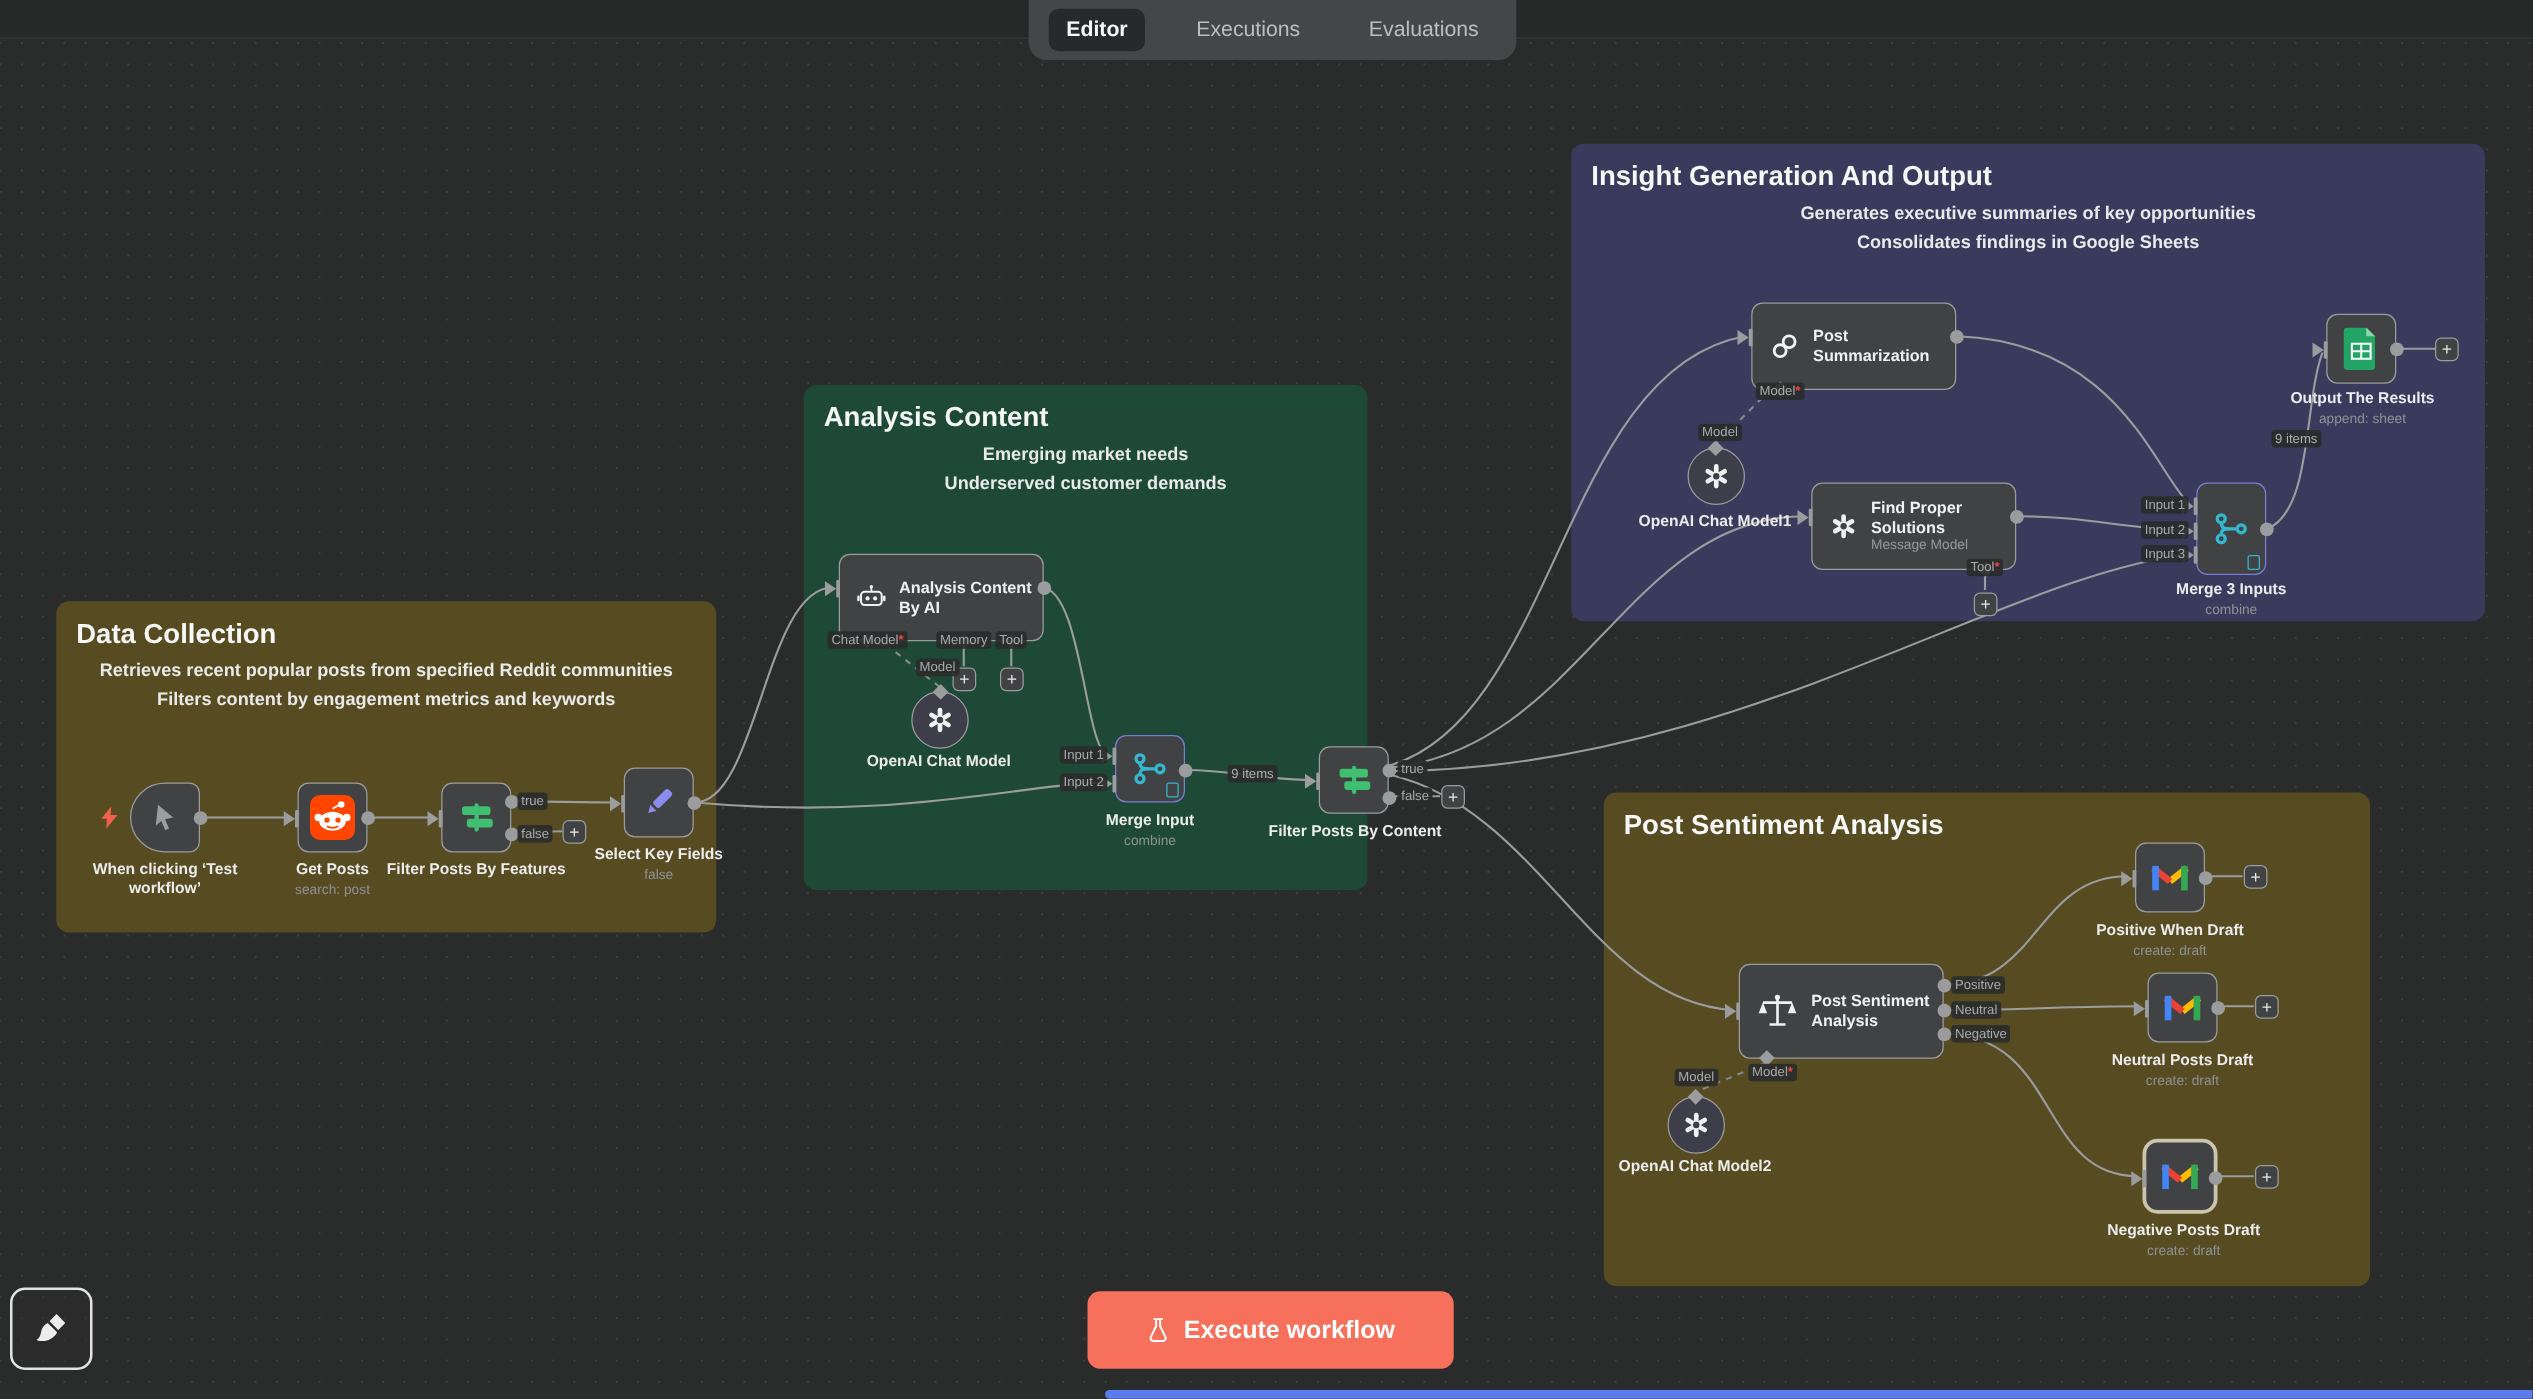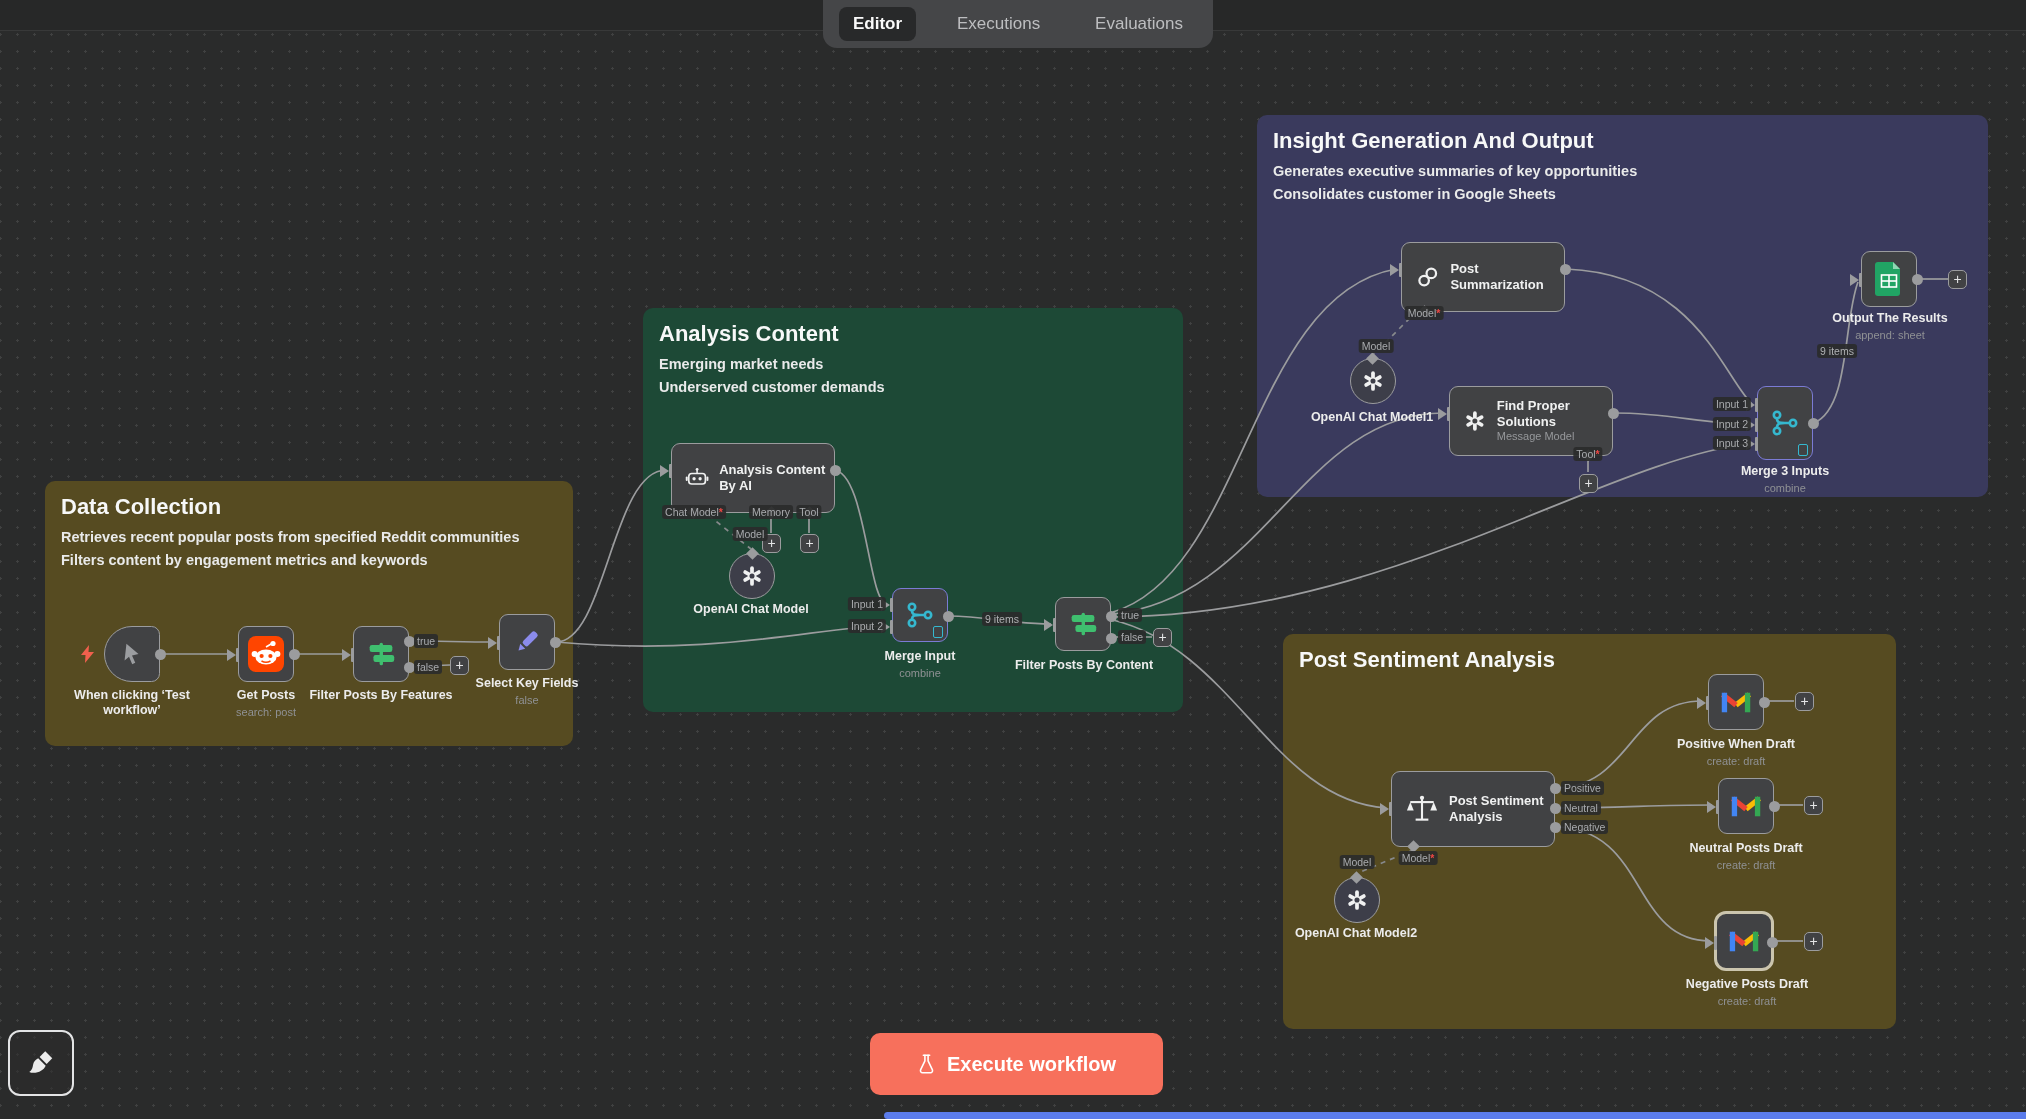--- a/index.html
+++ b/index.html
@@ -18,23 +18,23 @@
   #topstrip{position:absolute;left:0;top:0;width:100%;height:30px;background:#272828;border-bottom:1px solid #383939;}
   
   .tabbar{position:absolute;left:823px;top:0;width:390px;height:48px;background:#454648;
     border-radius:0 0 14px 14px;display:flex;align-items:center;justify-content:space-between;
     padding:0 16px;box-sizing:border-box;z-index:20;}
   .tab{font-size:17px;color:#bdbec0;font-weight:500;padding:7px 14px;border-radius:8px;cursor:pointer;white-space:nowrap;}
   .tab.active{background:#28292a;color:#fafafa;font-weight:600;}
   
   .group{position:absolute;border-radius:10px;padding:13px 16px;box-sizing:border-box;z-index:1;}
   .group-title{font-size:22px;font-weight:700;color:#f7f8f8;margin:0 0 9px 0;}
-  .group-desc{font-size:14.5px;font-weight:600;color:#e9eaea;margin:0 0 7px 0;}
+  .group-desc{font-size:14.5px;font-weight:600;color:#e9eaea;margin:0 0 7px 0;text-align:center;}
   #g-data{left:45px;top:481px;width:528px;height:265px;background:#564b21;}
-  #g-analysis{left:643px;top:308px;width:540px;height:404px;background:#1d4936;}
+  #g-analysis{left:643px;top:308px;width:451px;height:404px;background:#1d4936;}
   #g-insight{left:1257px;top:115px;width:731px;height:382px;background:#3a3a5d;}
   #g-sentiment{left:1283px;top:634px;width:613px;height:395px;background:#564b21;}
   
   #wires{position:absolute;left:0;top:0;z-index:2;}
   .wire{stroke:#9b9c9e;stroke-width:1.7;fill:none;}
   .wire.dash{stroke:#87898c;stroke-dasharray:5 5;}
   
   .node{position:absolute;width:56px;height:56px;background:#414244;border:1.6px solid #9b9c9e;
     border-radius:9px;box-sizing:border-box;display:flex;align-items:center;justify-content:center;z-index:3;}
   .node.trigger{border-radius:30px 9px 9px 30px;}
@@ -93,21 +93,21 @@
     <div class="group-desc">Filters content by engagement metrics and keywords</div>
   </div>
   <div id="g-analysis" class="group">
     <div class="group-title">Analysis Content</div>
     <div class="group-desc">Emerging market needs</div>
     <div class="group-desc">Underserved customer demands</div>
   </div>
   <div id="g-insight" class="group">
     <div class="group-title">Insight Generation And Output</div>
     <div class="group-desc">Generates executive summaries of key opportunities</div>
-    <div class="group-desc">Consolidates customer in Google Sheets</div>
+    <div class="group-desc">Consolidates findings in Google Sheets</div>
   </div>
   <div id="g-sentiment" class="group">
     <div class="group-title">Post Sentiment Analysis</div>
   </div>
 
   <svg id="wires" width="2026" height="1119">
     <path class="wire" d="M161,654 L233,654"></path>
     <path class="wire" d="M295,654 L348,654"></path>
     <path class="wire" d="M410,641 C440,641 462,642 494,642"></path>
     <path class="wire" d="M410,667 C428,667 438,665 450,665"></path>

